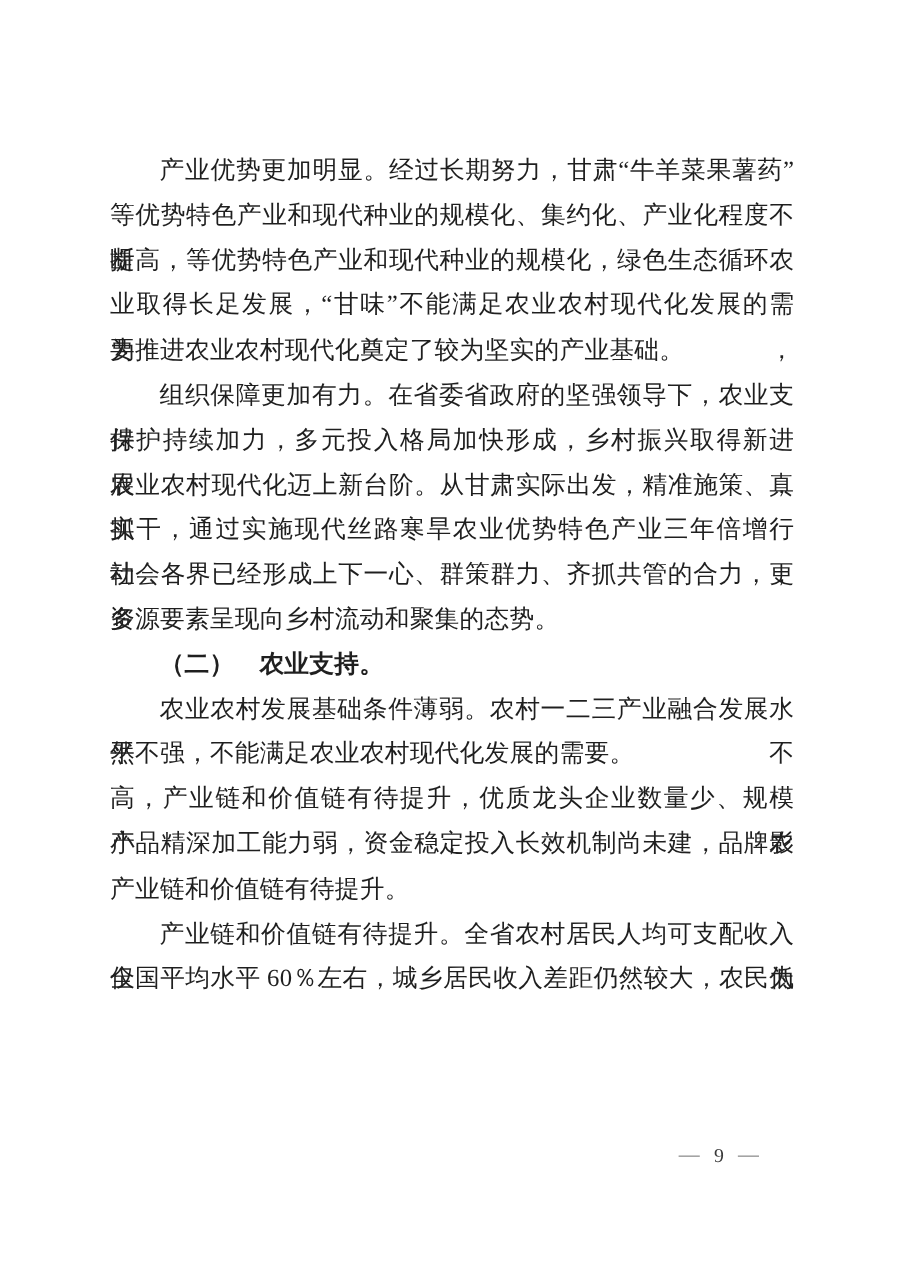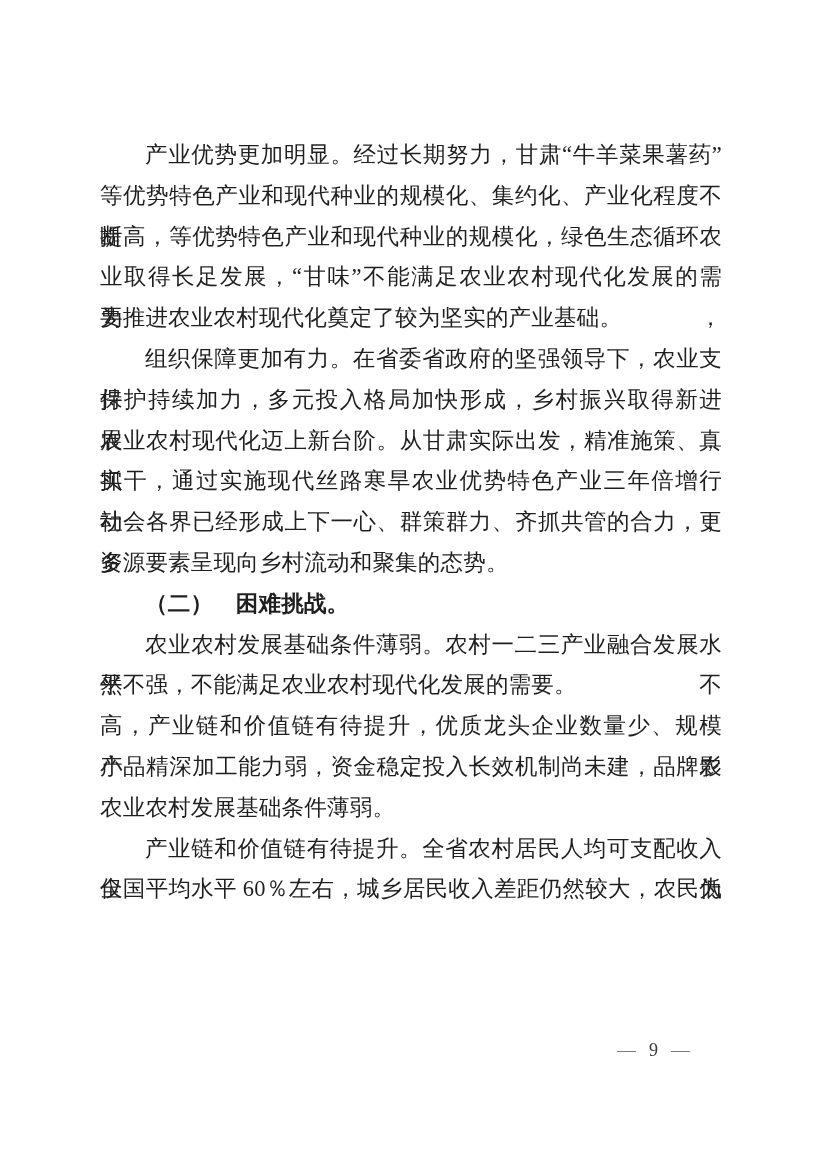--- a/index.html
+++ b/index.html
@@ -79,32 +79,32 @@
     <div class="para">
       <p class="ln j ind">组织保障更加有力。在省委省政府的坚强领导下，农业支持</p>
       <p class="ln j">保护持续加力，多元投入格局加快形成，乡村振兴取得新进展，</p>
       <p class="ln j">农业农村现代化迈上新台阶。从甘肃实际出发，精准施策、真抓</p>
       <p class="ln j">实干，通过实施现代丝路寒旱农业优势特色产业三年倍增行动，</p>
       <p class="ln j">社会各界已经形成上下一心、群策群力、齐抓共管的合力，更多</p>
       <p class="ln">资源要素呈现向乡村流动和聚集的态势。</p>
     </div>
 
     <div class="para">
-      <p class="ln ind hd">（二）　困难挑战。</p>
+      <p class="ln ind hd">（二）　农业支持。</p>
     </div>
 
     <div class="para">
       <p class="ln j ind">农业农村发展基础条件薄弱。农村一二三产业融合发展水平不</p>
       <p class="ln">然不强，不能满足农业农村现代化发展的需要。</p>
     </div>
 
     <div class="para">
       <p class="ln j">高，产业链和价值链有待提升，优质龙头企业数量少、规模小，农</p>
       <p class="ln j">产品精深加工能力弱，资金稳定投入长效机制尚未建，品牌影</p>
-      <p class="ln">农业农村发展基础条件薄弱。</p>
+      <p class="ln">产业链和价值链有待提升。</p>
     </div>
 
     <div class="para">
       <p class="ln j ind">产业链和价值链有待提升。全省农村居民人均可支配收入仅为</p>
       <p class="ln j">全国平均水平 60％左右，城乡居民收入差距仍然较大，农民低</p>
     </div>
 
   </div>
 
   <div class="footer">

